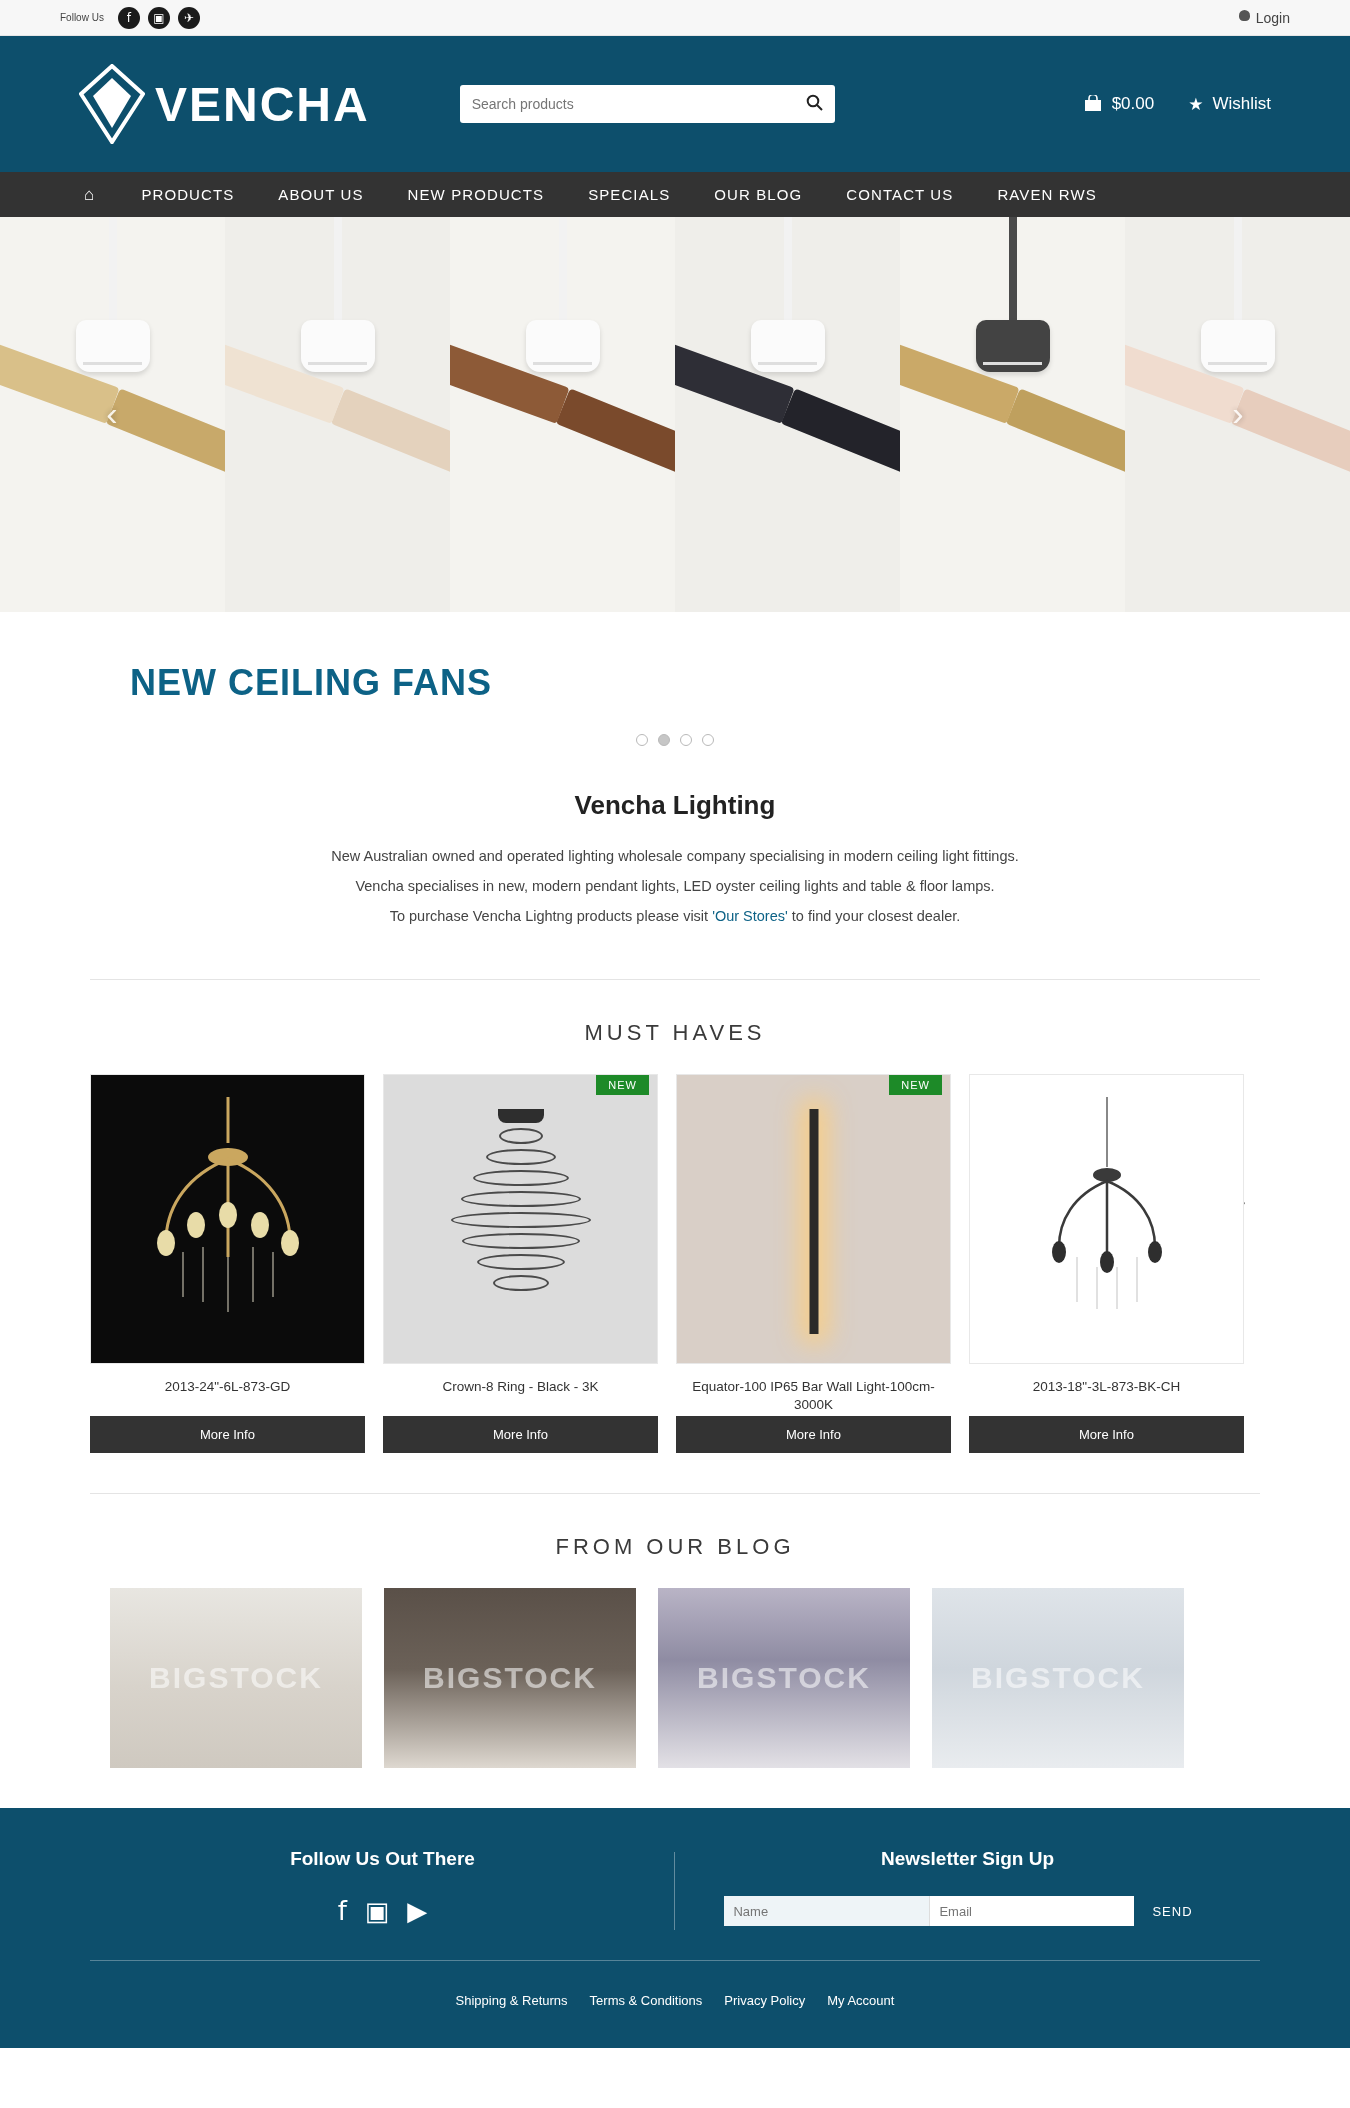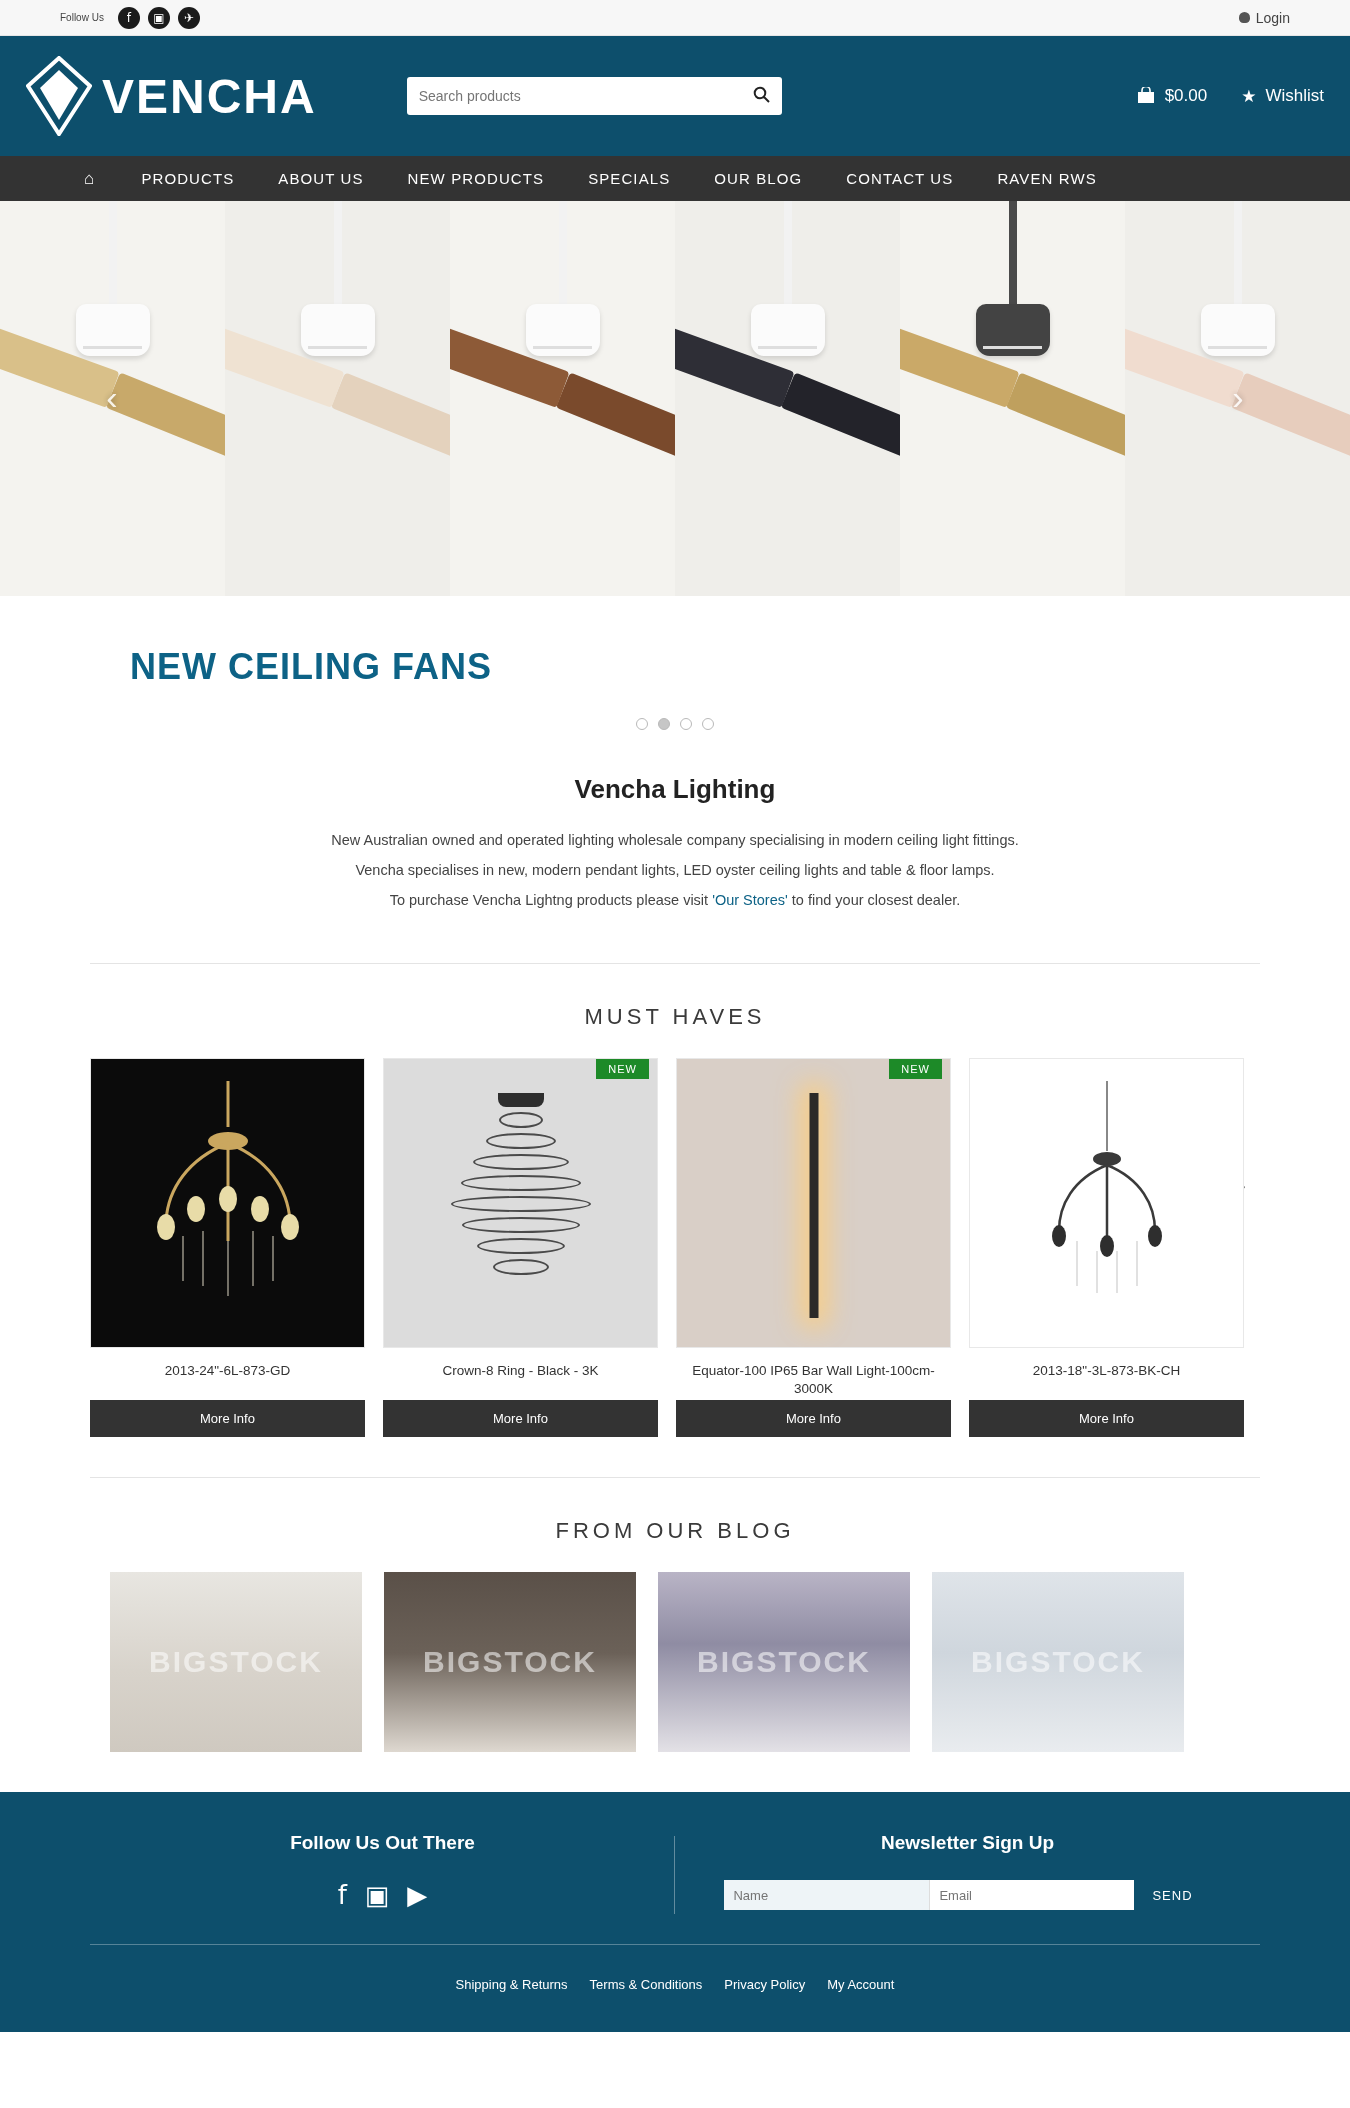--- a/index.html
+++ b/index.html
@@ -25,36 +25,36 @@
   .topbar .follow-label { margin-right: 14px; font-size: 10px; color: #444; }
   .social-mini {
     width: 22px; height: 22px; border-radius: 50%;
     background: #1b1b1b; color: #fff;
     display: inline-flex; align-items: center; justify-content: center;
     font-size: 12px; margin-right: 8px;
     font-family: "DejaVu Sans", sans-serif;
   }
   .topbar .spacer { flex: 1; }
   .login {
-    display: flex; align-items: center; gap: 6px;
+    display: flex; gap: 6px;
     font-size: 14px; color: #444; cursor: pointer;
   }
   .login .person {
     display: inline-block; width: 11px; height: 11px;
     border-radius: 50% 50% 40% 40%;
     background: #555; position: relative;
   }
 
   
   .header {
     background: #0d4f6c;
-    height: 120px;
+    height: 136px;
     display: flex;
     align-items: center;
-    padding: 0 26px;
+    padding: 0 79px;
   }
   .logo { display: flex; align-items: center; gap: 10px; }
   .logo-mark {
     width: 66px; height: 80px;
     position: relative;
   }
   .logo-text {
     color: #fff; font-size: 48px; font-weight: bold; letter-spacing: 2px;
     font-family: "Liberation Sans", sans-serif;
   }

